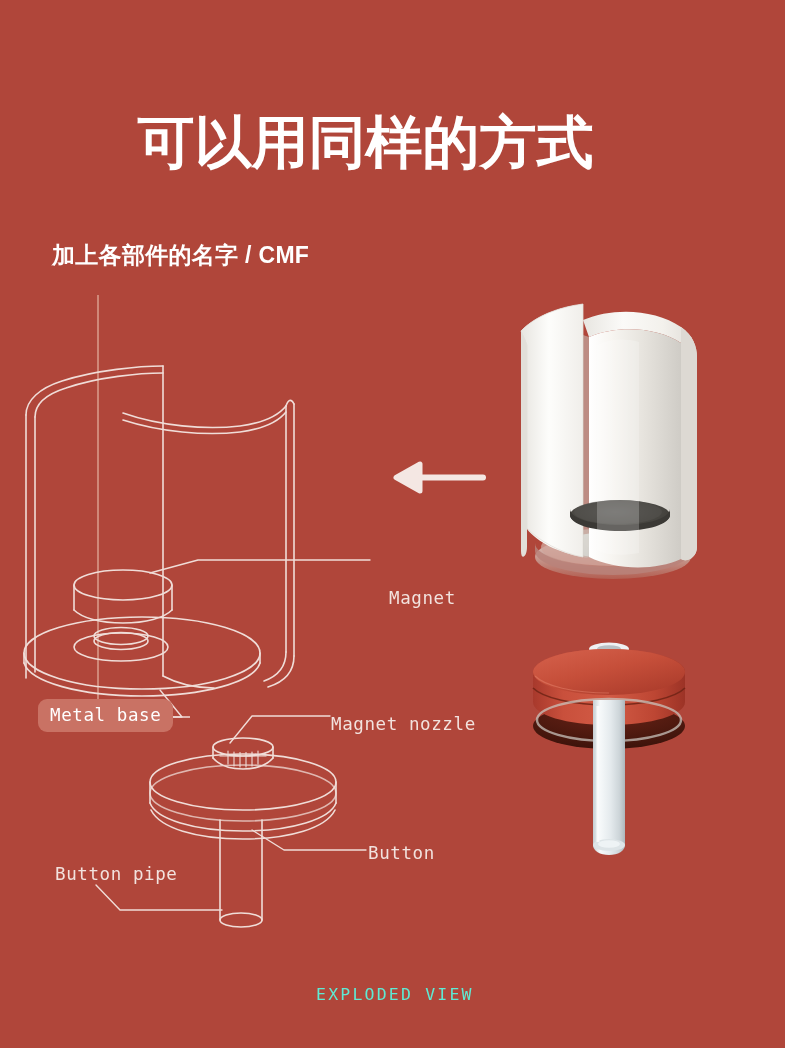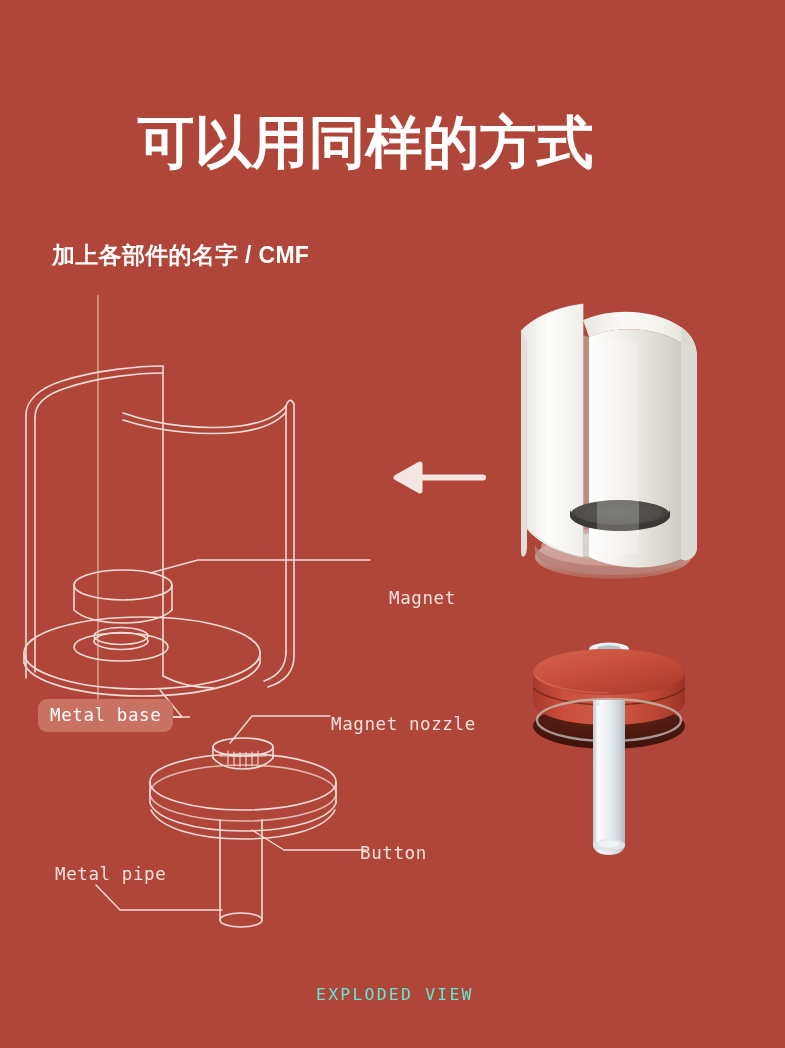--- a/index.html
+++ b/index.html
@@ -67,21 +67,21 @@
   .label{
     position:absolute;
     color:#f2e2de;
     font-family:"DejaVu Sans Mono","Liberation Mono",monospace;
     font-size:17.5px;
     letter-spacing:0.6px;
     white-space:nowrap;
   }
   .label-magnet{left:389px; top:568px;margin-top:20px;}
   .label-metal-nozzle{left:331px; top:714px;}
-  .label-button{left:360px; top:843px;}
+  .label-button{left:368px; top:843px;}
   .label-water-pipe{left:55px; top:864px;}
 
   .label-highlight{
     position:absolute;
     left:38px; top:699px;
     background:#c97264;
     border-radius:9px;
     padding:6px 12px 7px 12px;
     color:#ffffff;
     font-family:"DejaVu Sans Mono","Liberation Mono",monospace;
@@ -334,17 +334,17 @@
     <path d="M 88 70 L 88 215 C 88 221 95 225 104 225 C 113 225 120 221 120 215 L 120 70 Z" fill="url(#pipeGrad)"></path>
     <ellipse cx="104" cy="215" rx="16" ry="6" fill="#dde4e7"></ellipse>
     <ellipse cx="104" cy="214" rx="11" ry="3.8" fill="#eef3f5"></ellipse>
     <path d="M 93 76 L 93 212" stroke="#ffffff" stroke-width="3" opacity="0.75" fill="none"></path>
   </svg>
 
   <div class="label label-magnet">Magnet</div>
   <div class="label-highlight">Metal base</div>
   <div class="label label-metal-nozzle">Magnet nozzle</div>
   <div class="label label-button">Button</div>
-  <div class="label label-water-pipe">Metal pipe</div>
+  <div class="label label-water-pipe">Button pipe</div>
 
   <div class="caption">EXPLODED VIEW</div>
 
 </div>
 
 </body></html>

